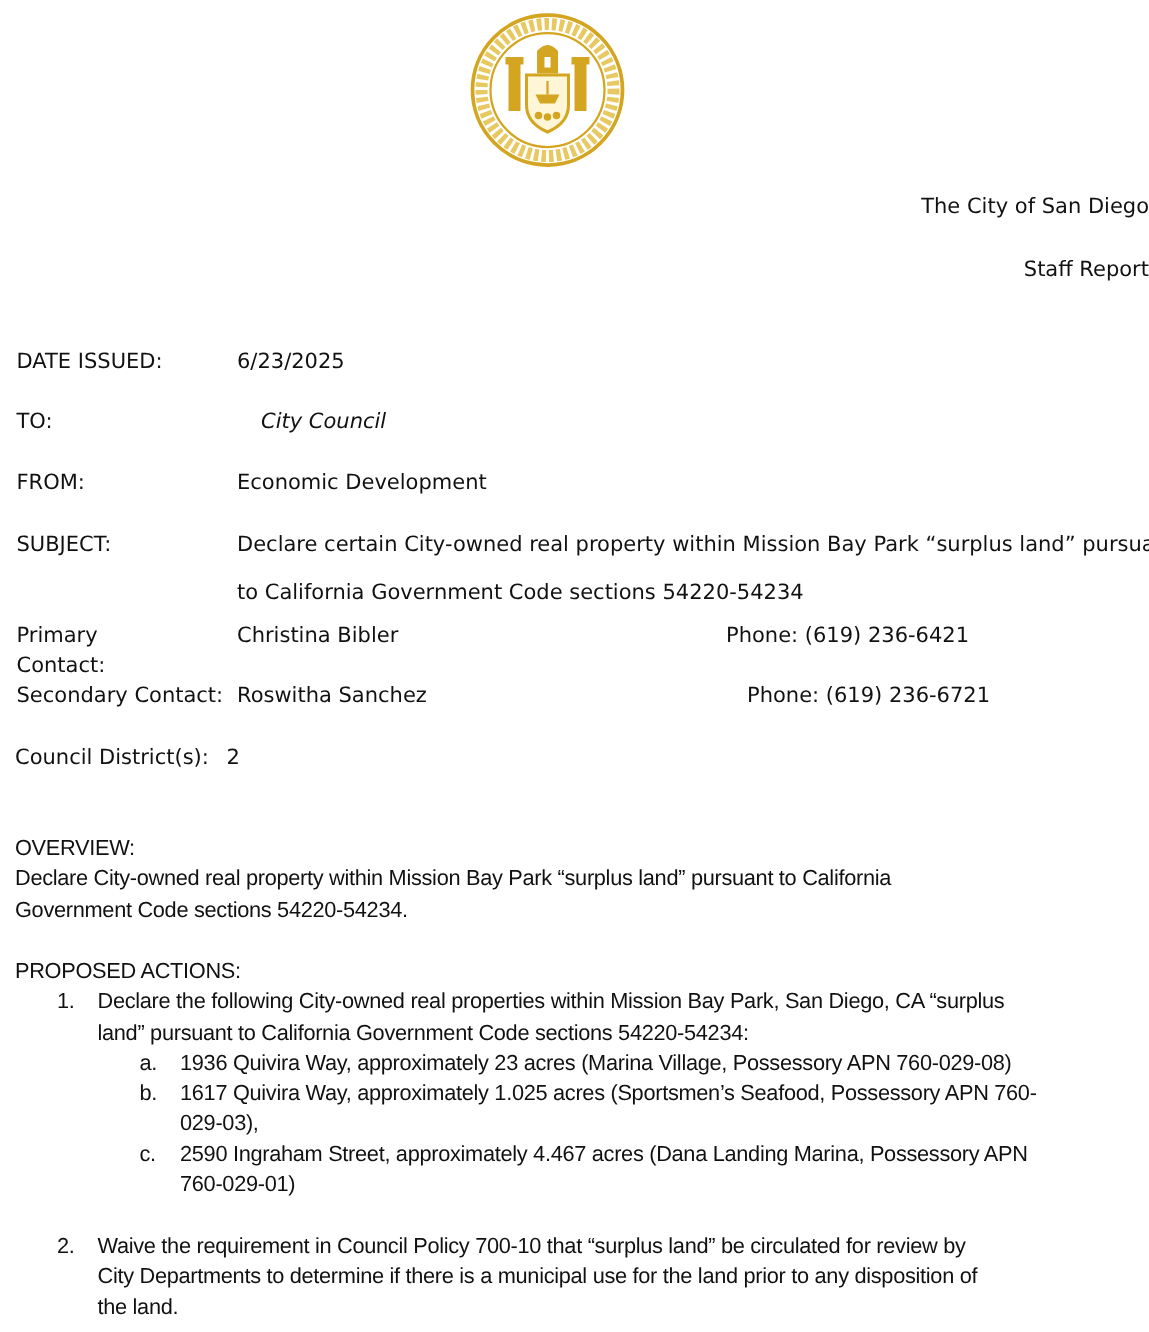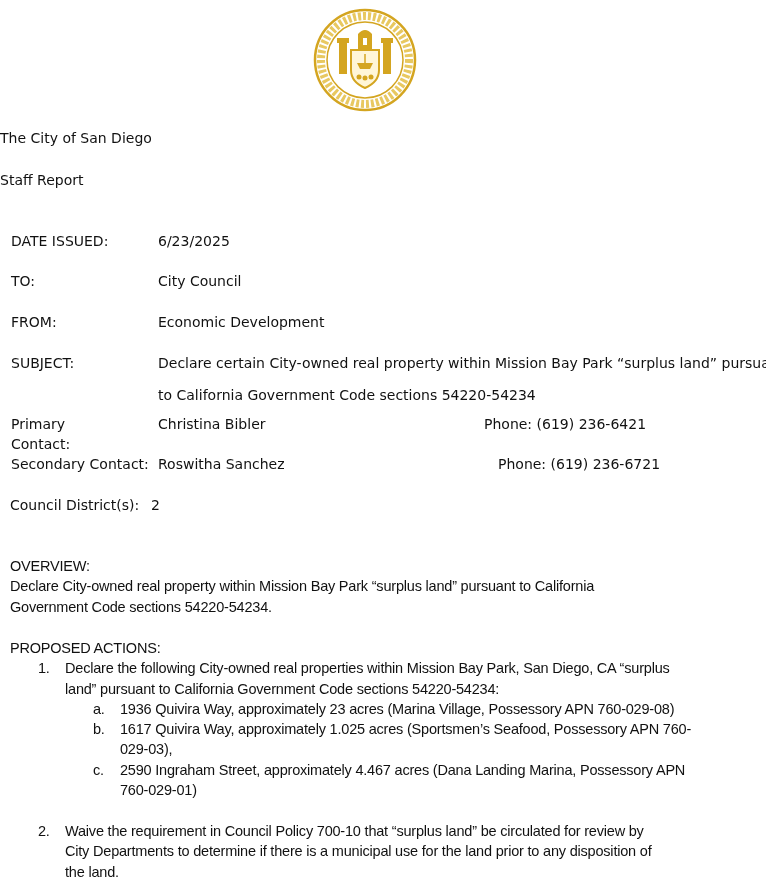--- a/index.html
+++ b/index.html
@@ -1,20 +1,20 @@
 <!DOCTYPE html>
 <html><head>
 <meta charset="utf-8">
 <style>
   html, body { margin:0; padding:0; background:#ffffff; }
   body { width:766px; height:888px; position:relative; overflow:hidden;
          font-family:"DejaVu Sans", sans-serif; color:#111111; font-size:14px; }
   .abs { position:absolute; white-space:nowrap; }
   .seal { position:absolute; left:313px; top:8px; width:104px; height:104px; }
-  .center { position:absolute; left:0; width:766px; text-align:left; }
+  .center { position:absolute; left:0; width:766px; text-align:right; }
   .narrow { font-family:"Liberation Sans", sans-serif; font-size:14.5px; letter-spacing:-0.2px; }
   .u { }
 </style>
 </head>
 <body>
 
 <div class="seal">
   <svg width="104" height="104" viewBox="0 0 104 104">
     <circle cx="52" cy="52" r="50" fill="none" stroke="#D4A520" stroke-width="2.5"></circle>
     <circle cx="52" cy="52" r="38" fill="none" stroke="#D4A520" stroke-width="1.5"></circle>
@@ -38,21 +38,21 @@
   </svg>
 </div>
 
 <div class="center" style="top:130px;">The City of San Diego</div>
 <div class="center" style="top:172px;">Staff Report</div>
 
 <div class="abs" style="left:11px; top:233px;">DATE ISSUED:</div>
 <div class="abs" style="left:158px; top:233px;">6/23/2025</div>
 
 <div class="abs" style="left:11px; top:273px;">TO:</div>
-<div class="abs" style="left:158px; top:273px;">City Council</div>
+<div class="abs" style="left:174px; top:273px;font-style:italic;">City Council</div>
 
 <div class="abs" style="left:11px; top:314px;">FROM:</div>
 <div class="abs" style="left:158px; top:314px;">Economic Development</div>
 
 <div class="abs" style="left:11px; top:355px;">SUBJECT:</div>
 <div class="abs" style="left:158px; top:355px;">Declare certain City-owned real property within Mission Bay Park “surplus land” pursuant</div>
 <div class="abs" style="left:158px; top:387px;">to California Government Code sections 54220-54234</div>
 
 <div class="abs" style="left:11px; top:416px;">Primary</div>
 <div class="abs" style="left:11px; top:436px;">Contact:</div>

